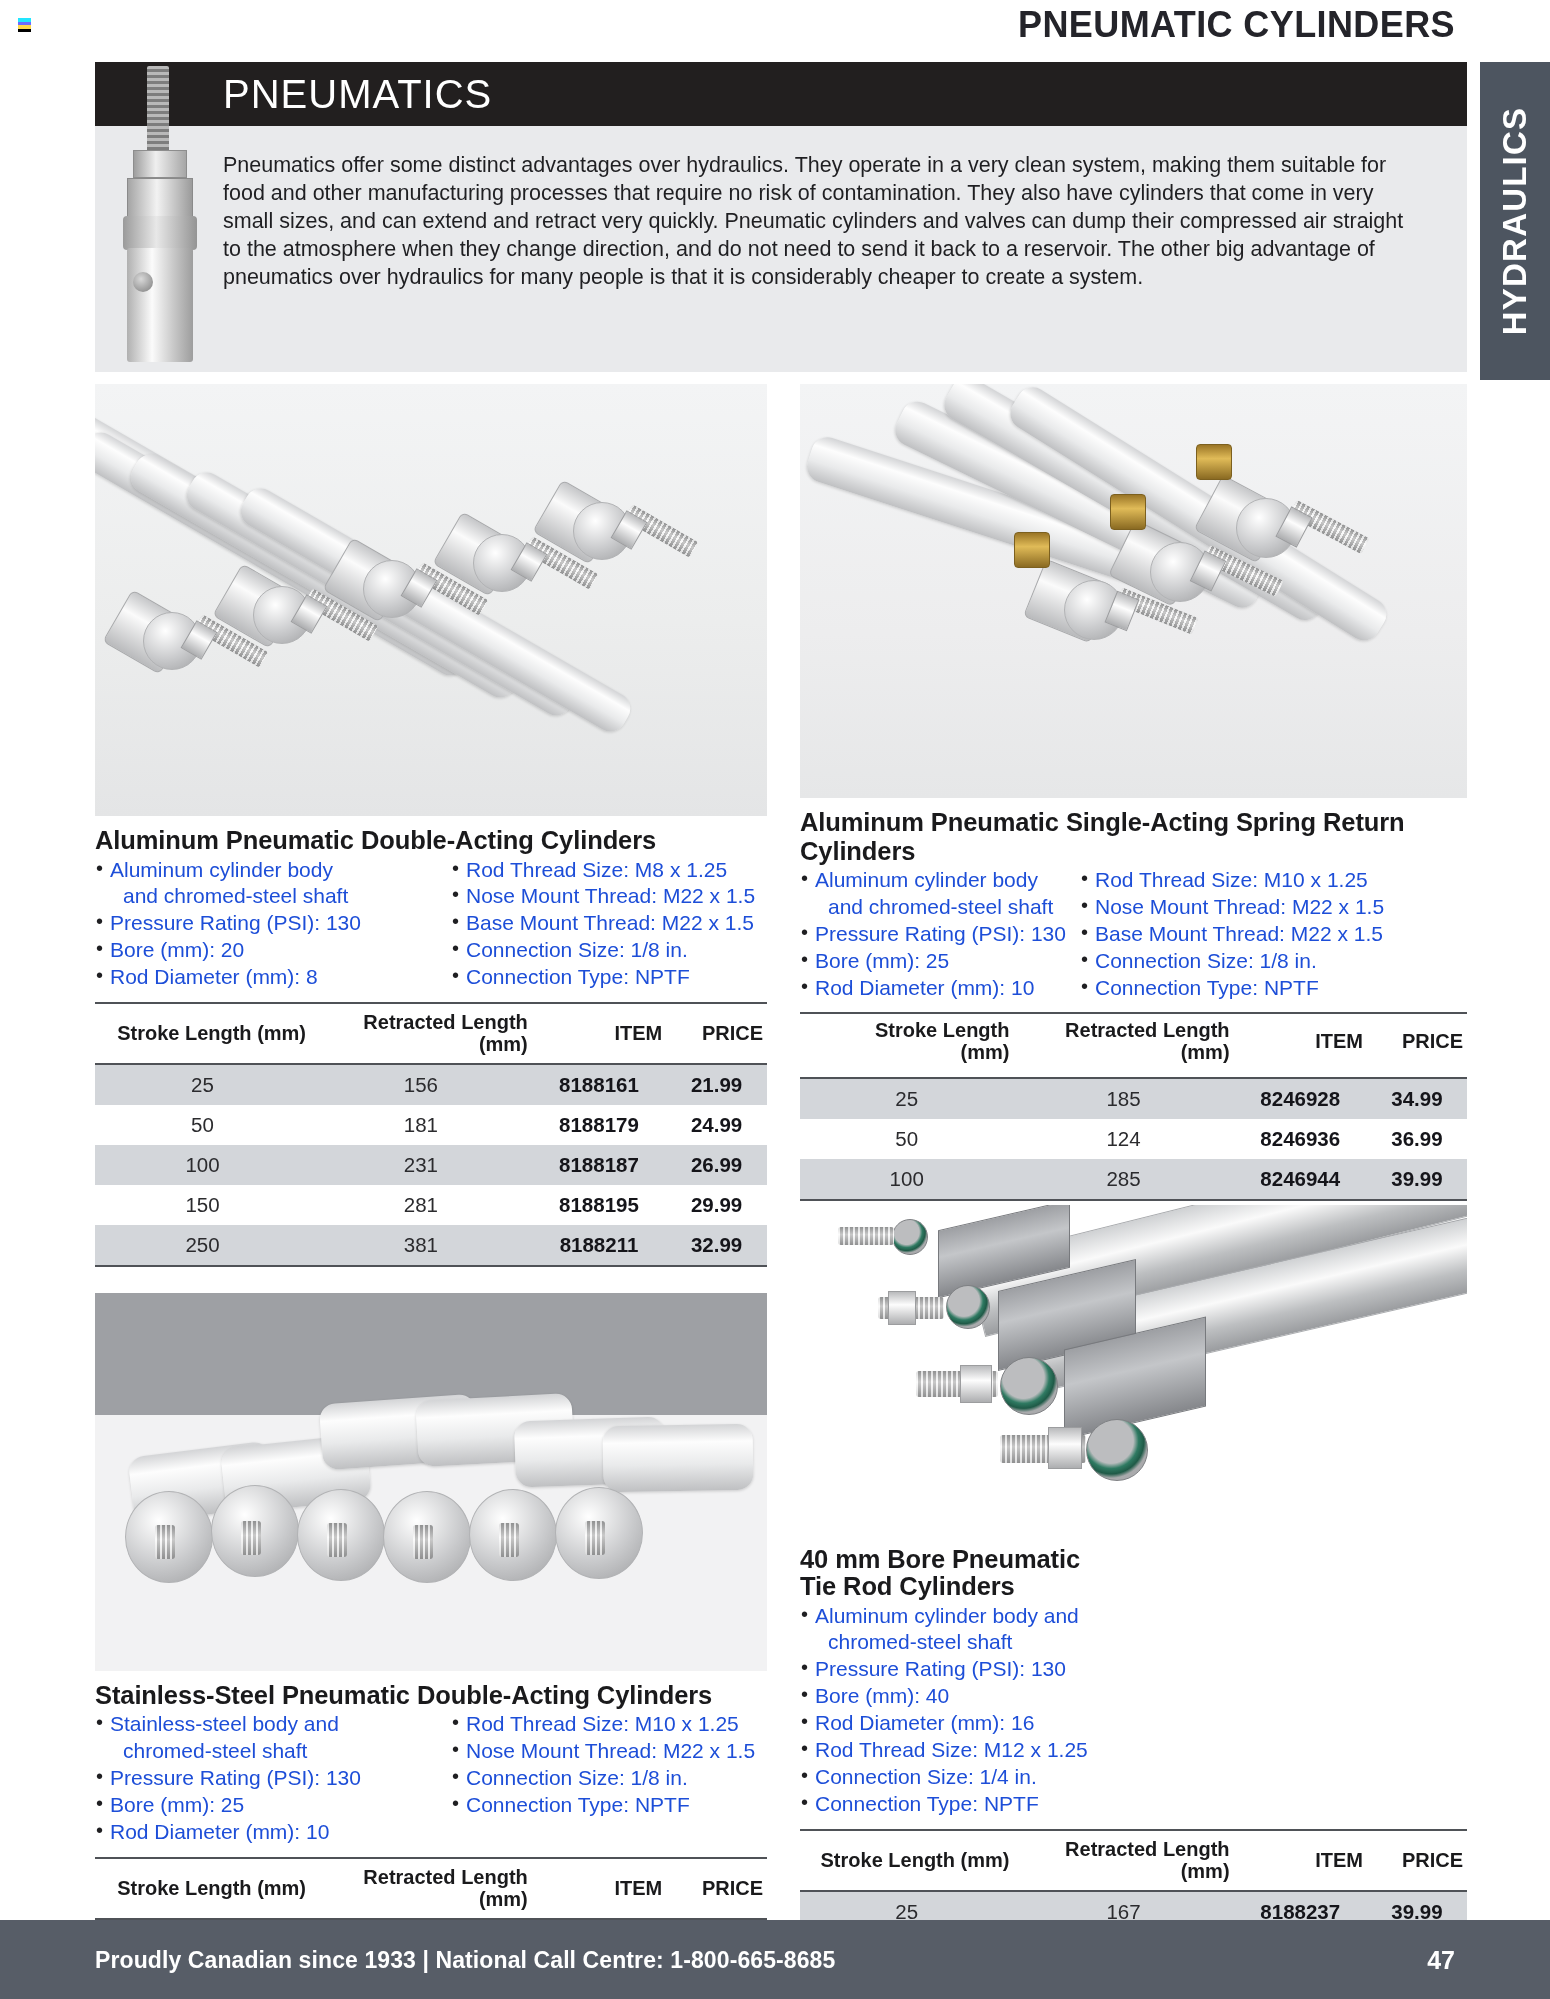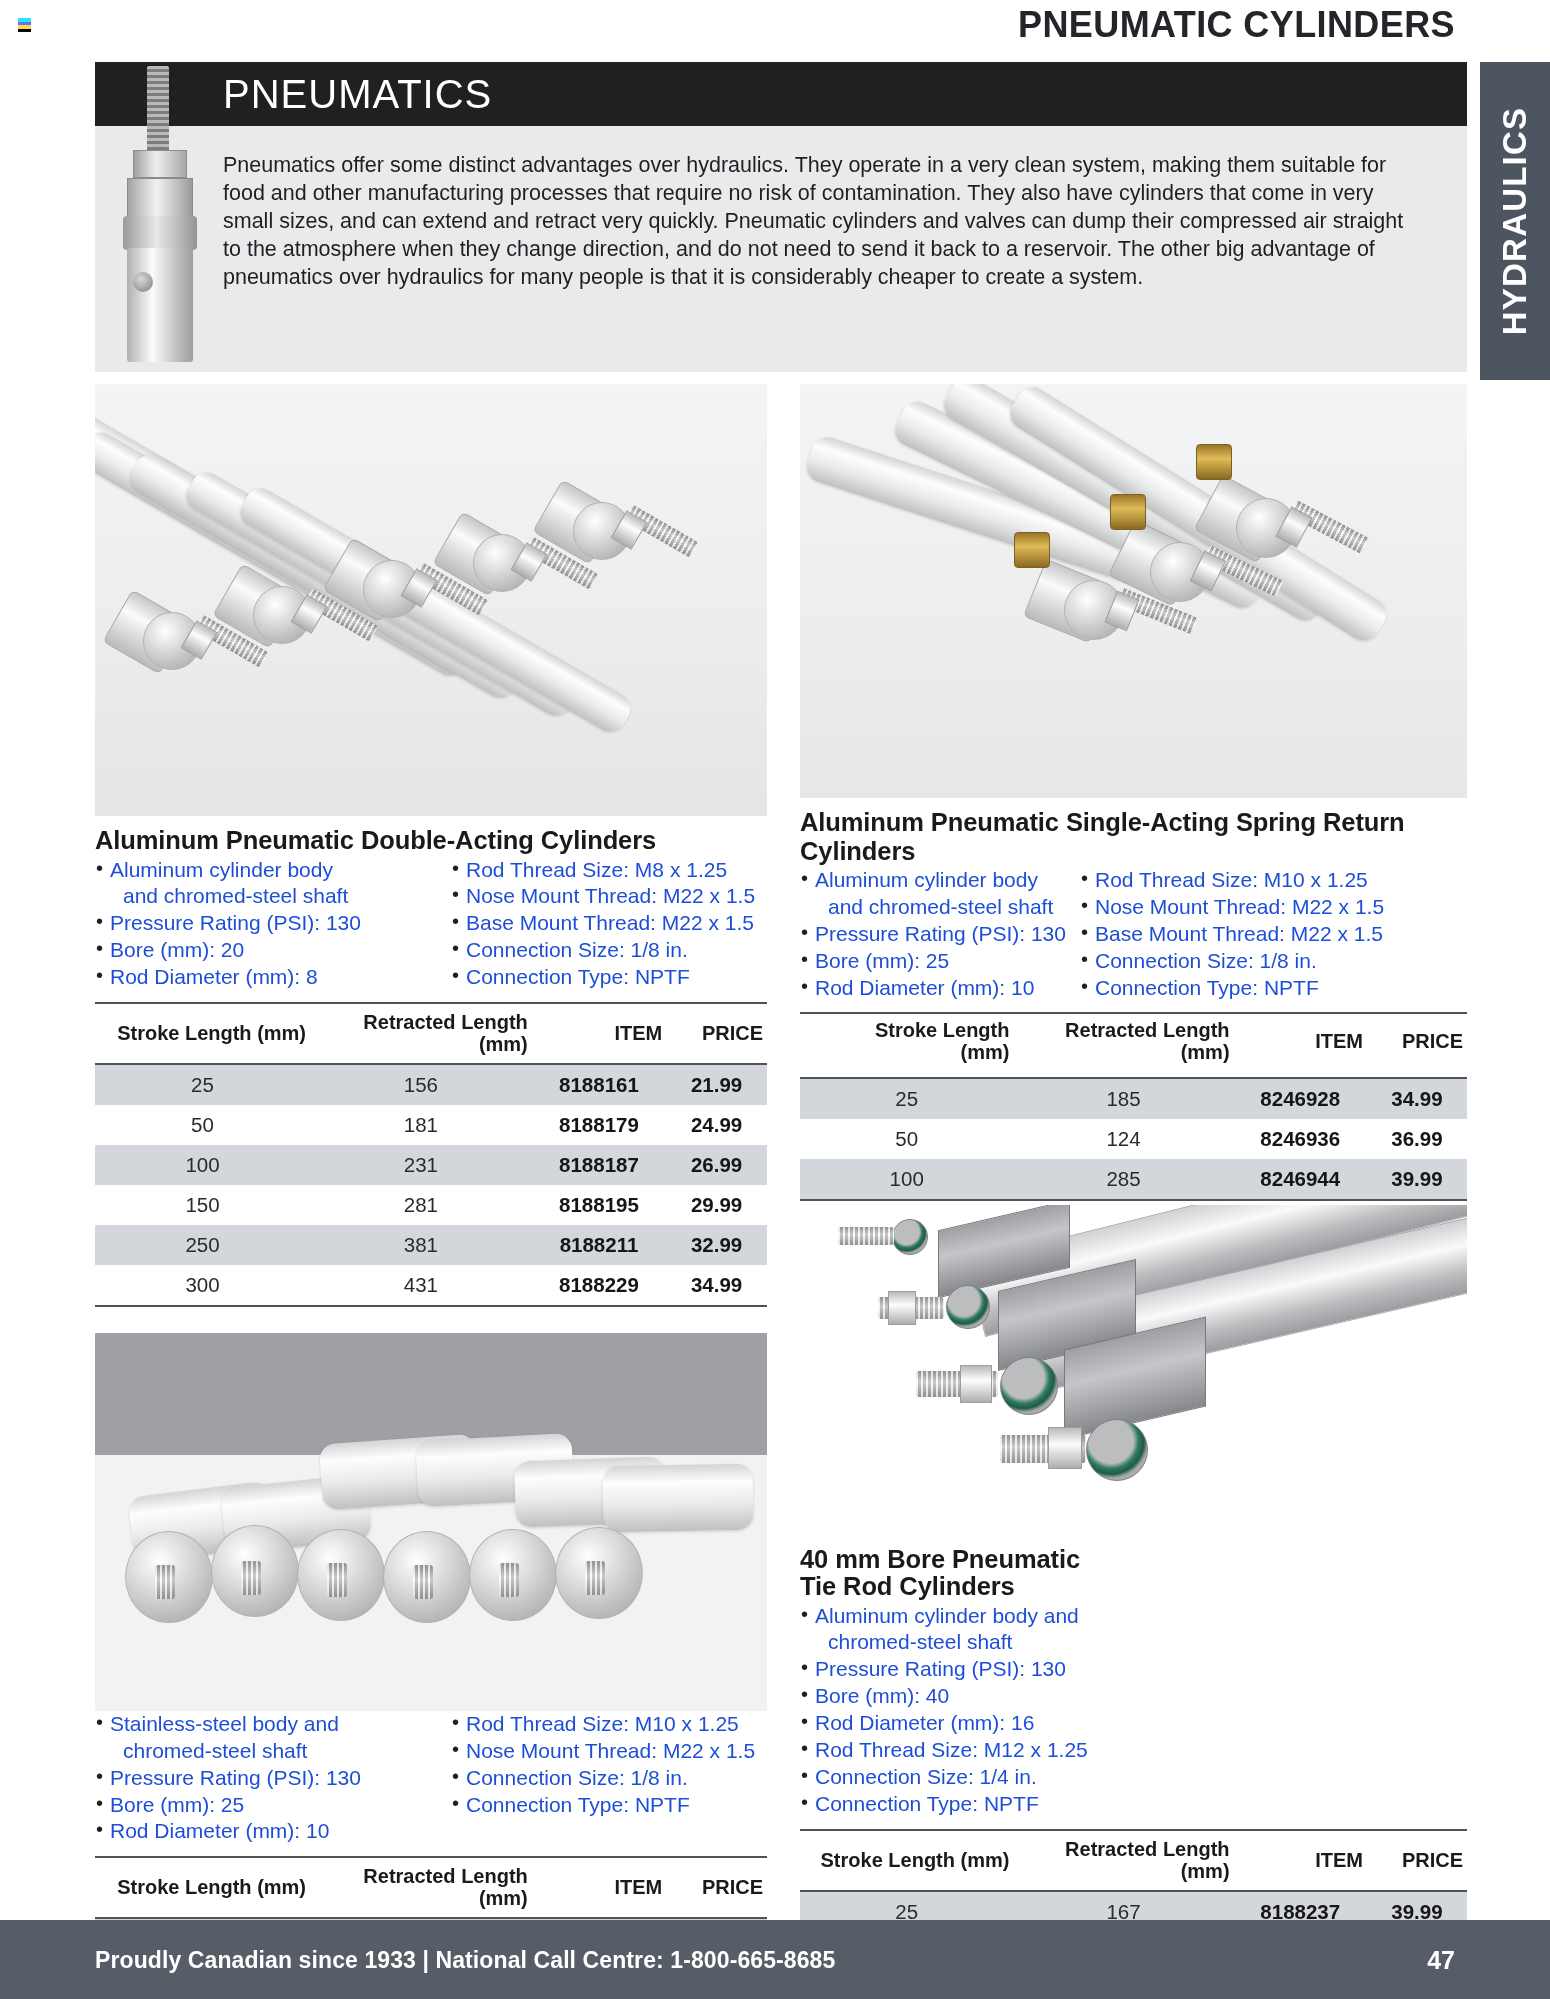--- a/index.html
+++ b/index.html
@@ -457,26 +457,20 @@
           <td>281</td>
           <td class="item">8188195</td>
           <td class="price">29.99</td>
         </tr>
         <tr class="alt">
           <td>250</td>
           <td>381</td>
           <td class="item">8188211</td>
           <td class="price">32.99</td>
         </tr>
-        <tr>
-          <td>300</td>
-          <td>431</td>
-          <td class="item">8188229</td>
-          <td class="price">34.99</td>
-        </tr>
       </tbody>
     </table>
   </div>
 
   <div class="photo photo-c" style="margin-top:26px;">
     <div class="bg-top"></div>
     <div class="bg-bot"></div>
     <div class="cyl" style="left:36px;  top:156px; width:142px; height:66px; transform:rotate(-7deg);"></div>
     <div class="cyl" style="left:128px; top:148px; width:146px; height:66px; transform:rotate(-6deg);"></div>
     <div class="cyl" style="left:226px; top:106px; width:156px; height:66px; transform:rotate(-4deg);"></div>
@@ -493,20 +487,21 @@
 
     <div class="cyl-rod" style="left:60px;  top:232px; width:20px; height:34px;"></div>
     <div class="cyl-rod" style="left:146px; top:228px; width:20px; height:34px;"></div>
     <div class="cyl-rod" style="left:232px; top:230px; width:20px; height:34px;"></div>
     <div class="cyl-rod" style="left:318px; top:232px; width:20px; height:34px;"></div>
     <div class="cyl-rod" style="left:404px; top:230px; width:20px; height:34px;"></div>
     <div class="cyl-rod" style="left:490px; top:228px; width:20px; height:34px;"></div>
   </div>
 
   <div>
+    <div class="prod-title">Stainless-Steel Pneumatic Double-Acting Cylinders</div>
     <div class="spec-cols">
       <div class="sc-a">
         <ul class="specs">
           <li>Stainless-steel body and</li>
           <li class="cont">chromed-steel shaft</li>
           <li>Pressure Rating (PSI): 130</li>
           <li>Bore (mm): 25</li>
           <li>Rod Diameter (mm): 10</li>
         </ul>
       </div>

